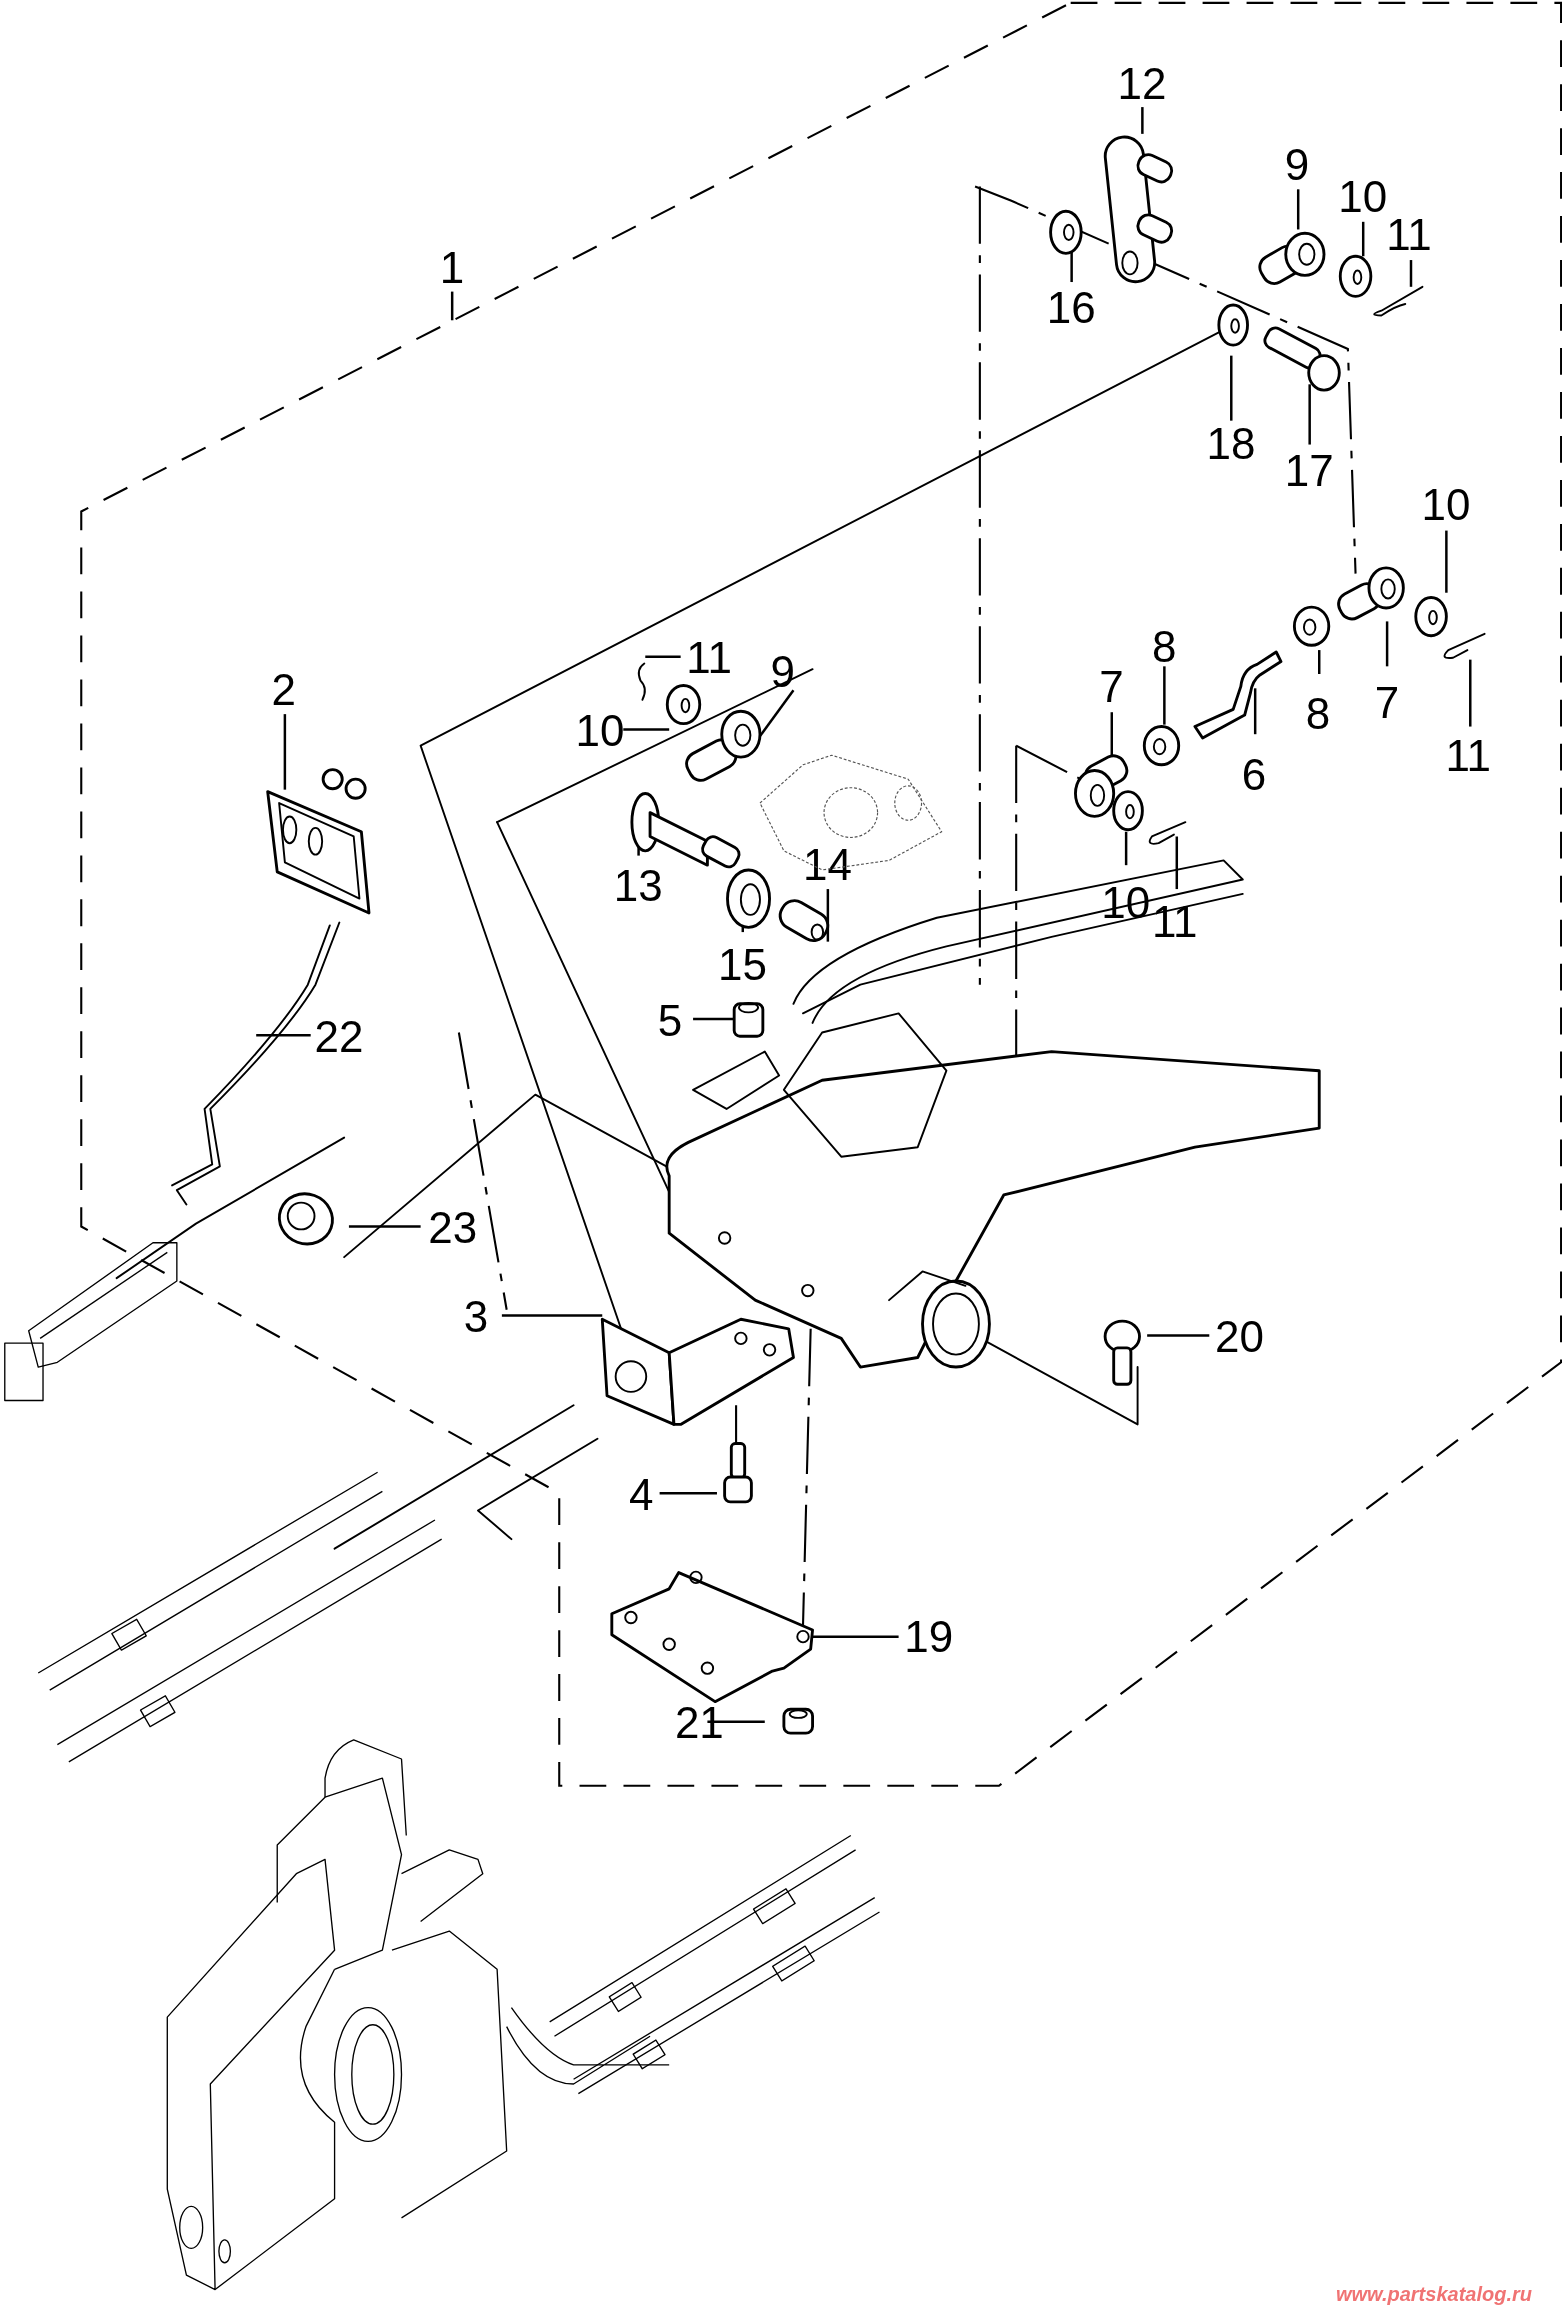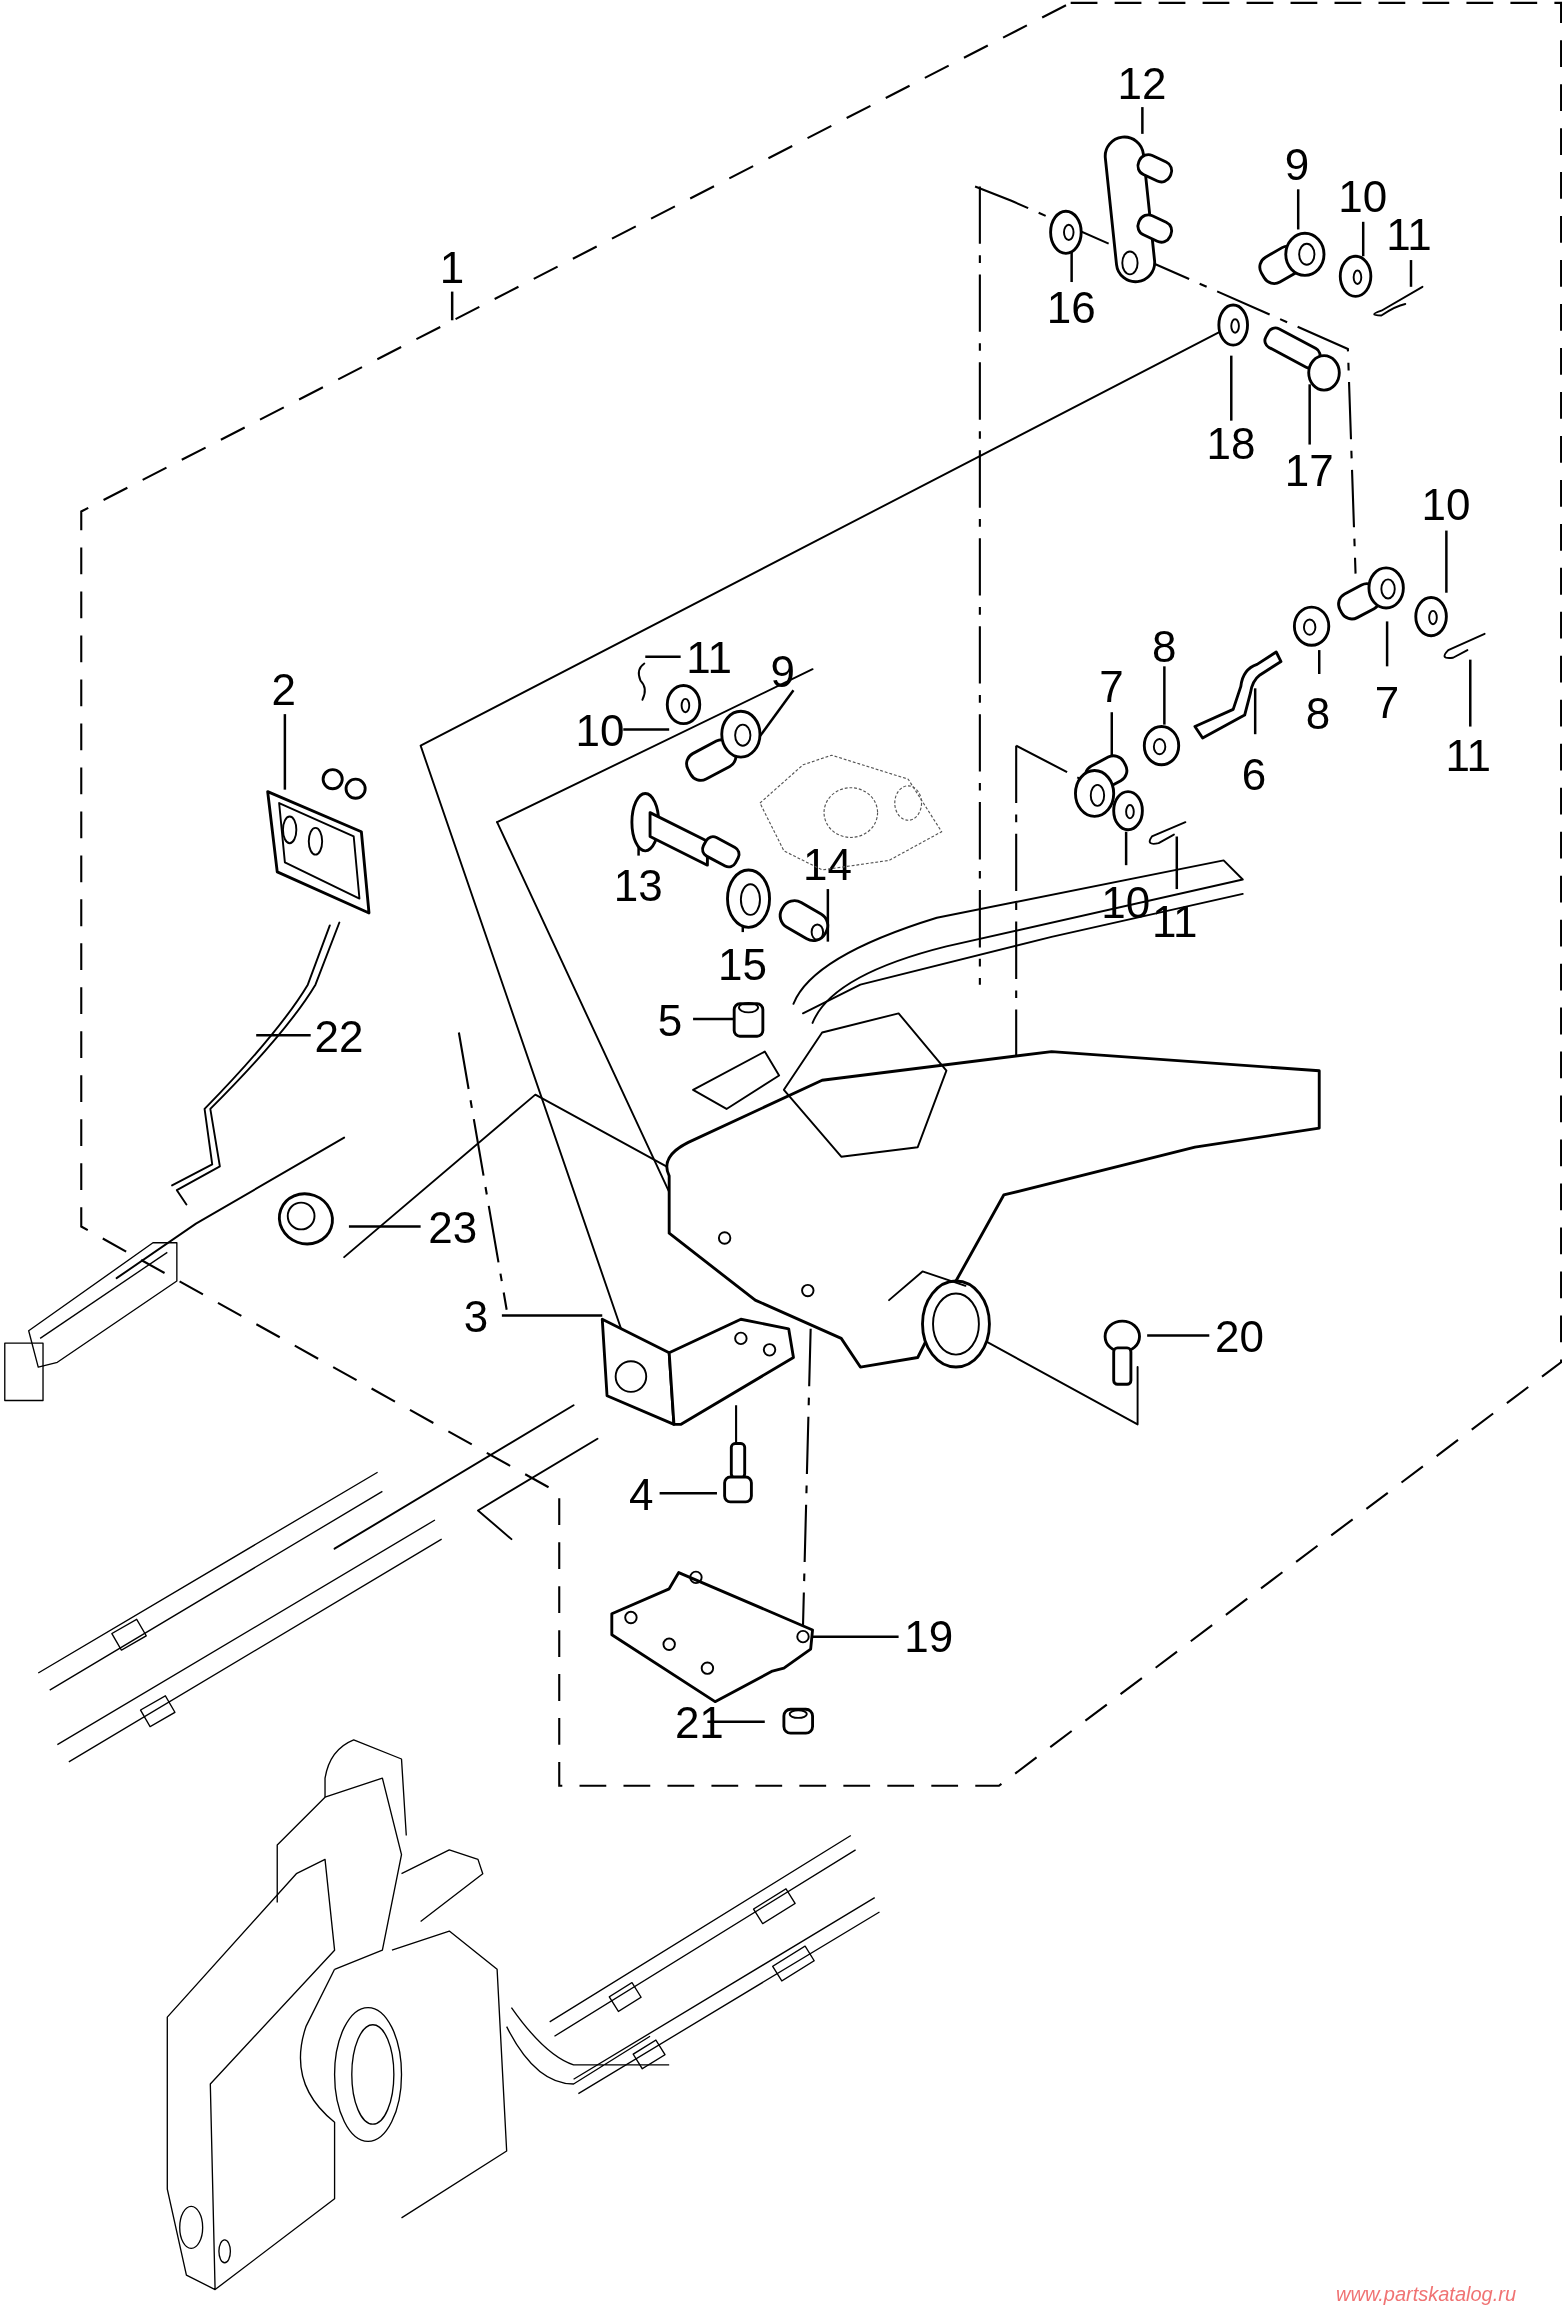--- a/index.html
+++ b/index.html
@@ -8,21 +8,21 @@
   .part { fill: #ffffff; stroke: #000; stroke-width: 3; stroke-linejoin: round; stroke-linecap: round; }
   .thin { fill: none; stroke: #000; stroke-width: 2; stroke-linejoin: round; stroke-linecap: round; }
   .hair { fill: none; stroke: #000; stroke-width: 1.4; stroke-linejoin: round; }
   .ghost { fill: none; stroke: #555; stroke-width: 1.2; stroke-dasharray: 3 2; }
   .dash { fill: none; stroke: #000; stroke-width: 2.2; stroke-dasharray: 28 18; }
   .chain { fill: none; stroke: #000; stroke-width: 2.2; stroke-dasharray: 60 12 8 12; }
   .leader { stroke: #000; stroke-width: 2.6; fill: none; }
   .callout { font-family: "Liberation Sans", sans-serif; font-size: 46px; fill: #000; }
   .watermark {
     position: absolute; left: 1336px; top: 2283px;
-    font-family: "Liberation Sans", sans-serif; font-weight: normal; font-style: italic;
+    font-family: "Liberation Sans", sans-serif; font-weight: bold; font-style: italic;
     font-size: 20px; color: #f07373; letter-spacing: 0px;
   }
 </style>
 </head>
 <body>
 
 <svg id="diagram" viewBox="0 0 1635 2431" xmlns="http://www.w3.org/2000/svg">
 
   <polyline class="dash" points="1120,3 1633,3 1633,1425 1045,1868 585,1868 585,1562 85,1283 85,535 1120,3"></polyline>
 

